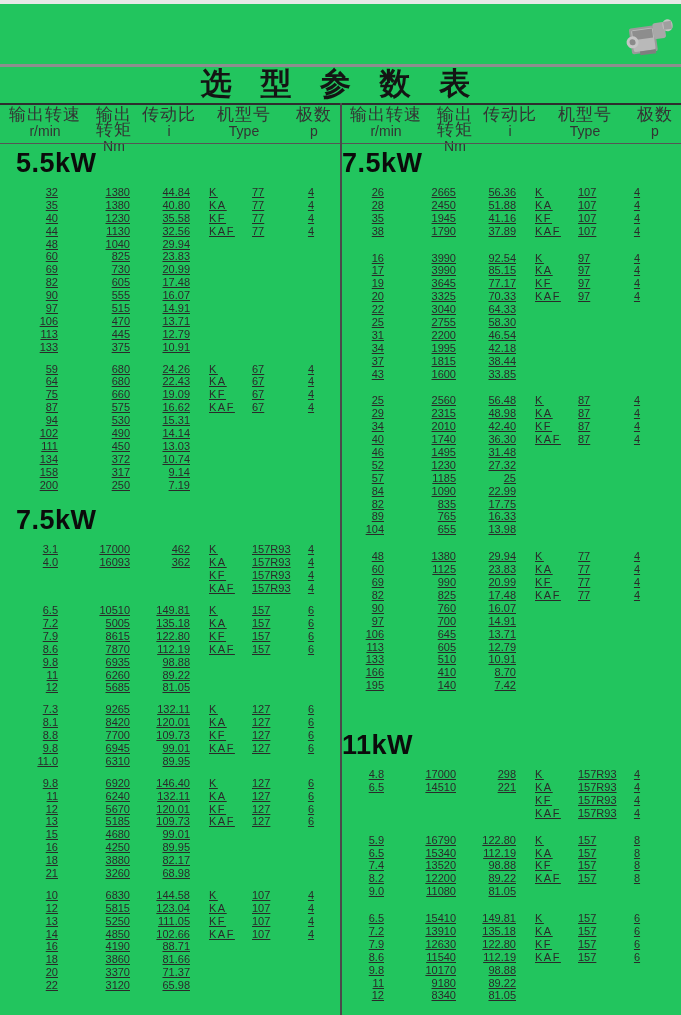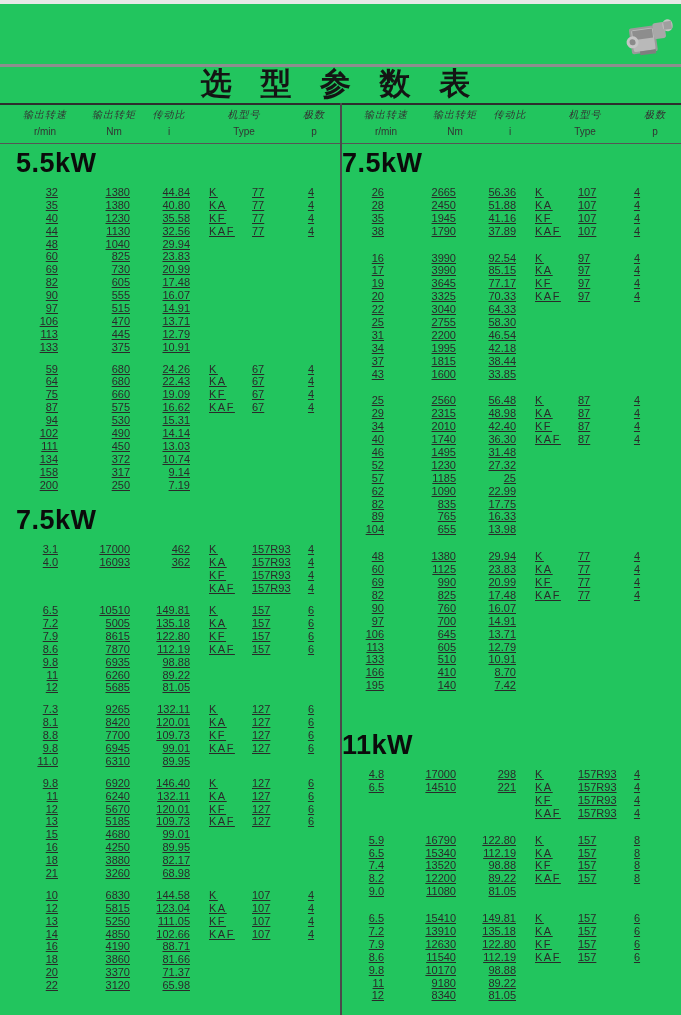--- a/index.html
+++ b/index.html
@@ -24,22 +24,22 @@
     letter-spacing:10px;line-height:37px;color:#141414;
     white-space:nowrap;
   }
   .brand-photo{position:absolute;top:6px;right:3px;width:58px;height:54px;}
 
   .header-band{position:absolute;top:103px;height:36px;display:grid;
     grid-template-columns:90px 48px 62px 88px 52px;width:340px;}
   .header-left{left:0;}
   .header-right{left:341px;}
   .hcell{text-align:center;}
-  .hlabel{font-size:10px;color:#333;line-height:15px;letter-spacing:1px;font-style:italic;}
-  .hunit{font-size:10px;color:#333;line-height:15px;margin-top:2px;}
+  .hlabel{font-size:17px;color:#333;line-height:15px;letter-spacing:1px;}
+  .hunit{font-size:14px;color:#333;line-height:15px;margin-top:2px;}
 
   .content{position:absolute;top:141px;left:0;right:0;bottom:0;display:flex;}
   .column{width:324px;}
   .col-right{margin-left:2px;width:339px;}
 
   .section-heading{
     font-size:27px;font-weight:700;color:#0b0b0b;
     margin:14px 0 8px 16px;line-height:30px;letter-spacing:0.5px;
   }
   .column .section-heading:first-child{margin-top:3px;}
@@ -838,21 +838,21 @@
           <div class="row">
             <span class="c-speed">57</span>
             <span class="c-torque">1185</span>
             <span class="c-ratio">25</span>
             <span class="c-spacer"></span>
             <span class="c-prefix"></span>
             <span class="c-size"></span>
             <span class="c-poles"></span>
           </div>
           <div class="row">
-            <span class="c-speed">62</span>
+            <span class="c-speed">84</span>
             <span class="c-torque">1090</span>
             <span class="c-ratio">22.99</span>
             <span class="c-spacer"></span>
             <span class="c-prefix"></span>
             <span class="c-size"></span>
             <span class="c-poles"></span>
           </div>
           <div class="row">
             <span class="c-speed">82</span>
             <span class="c-torque">835</span>

